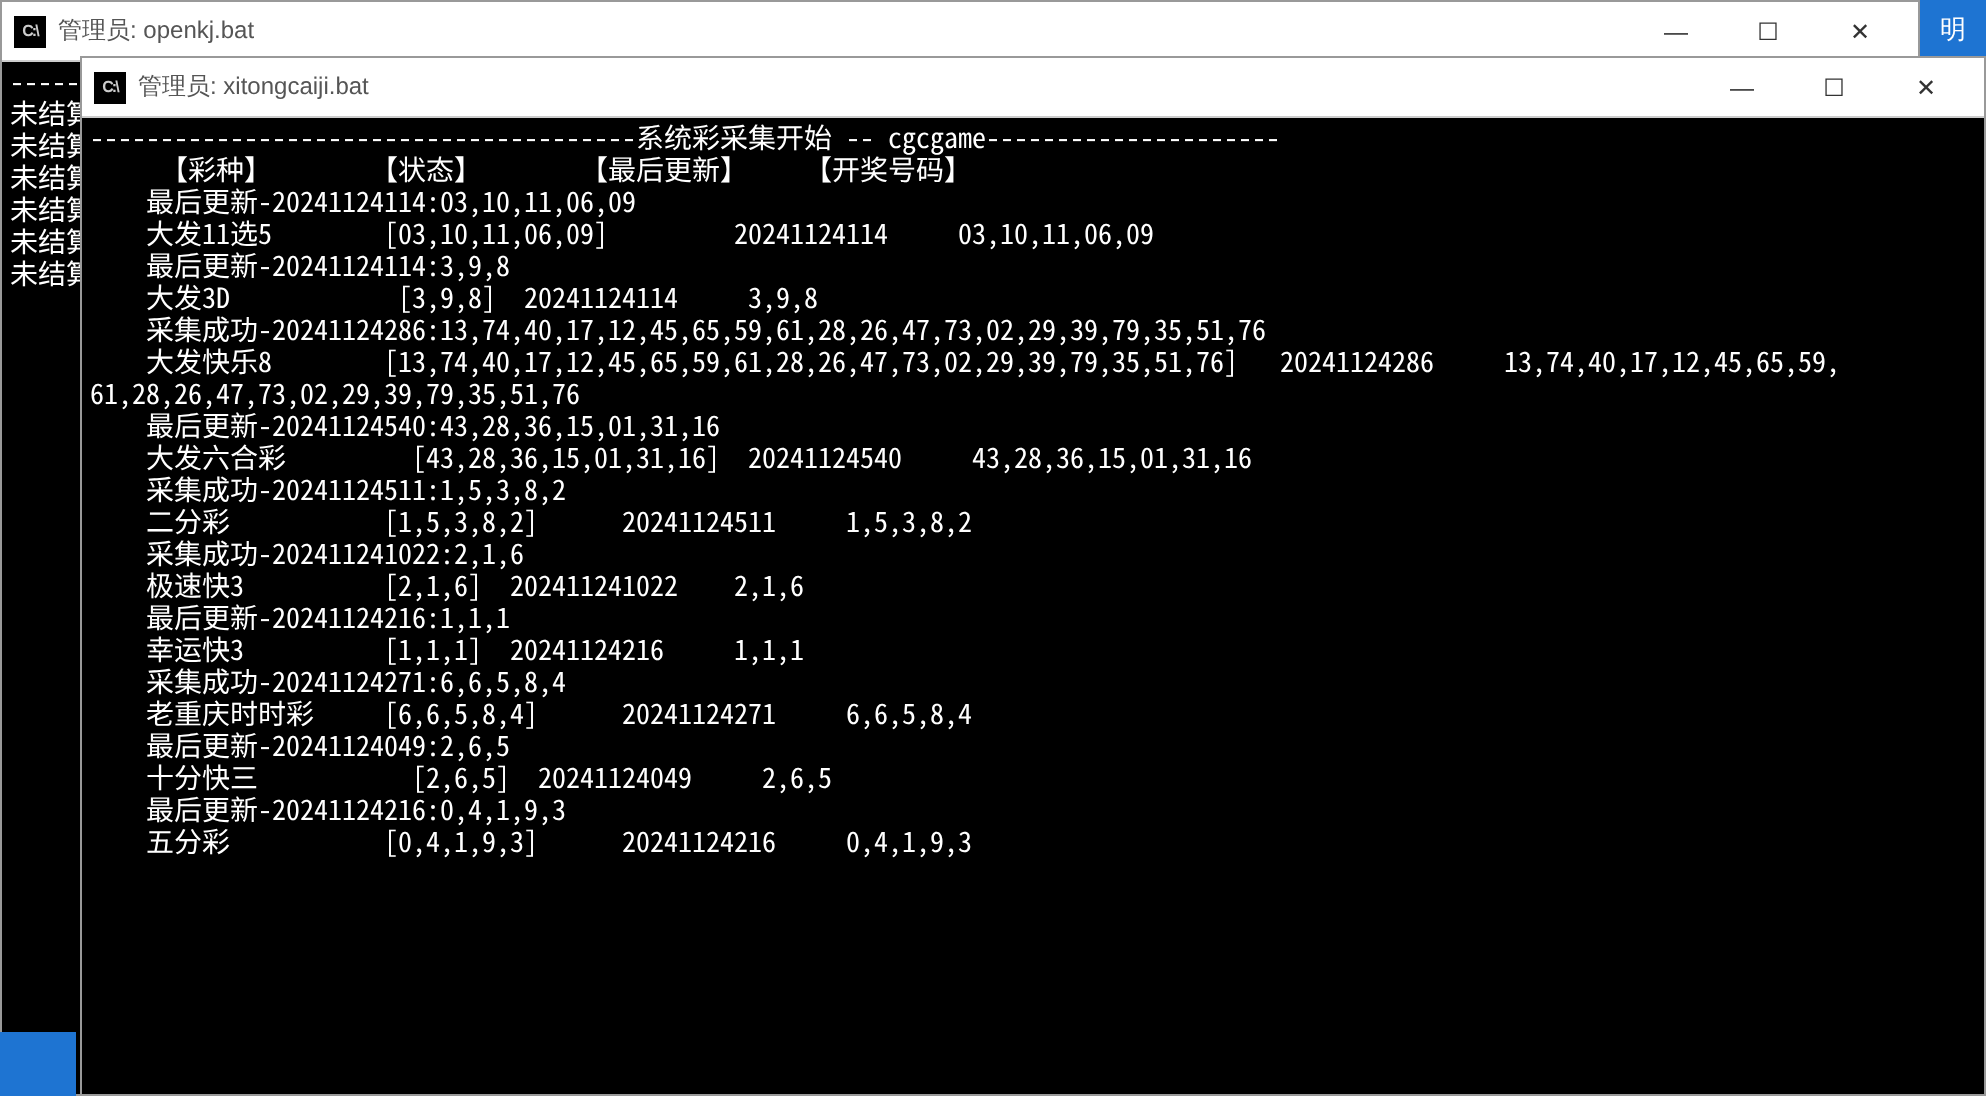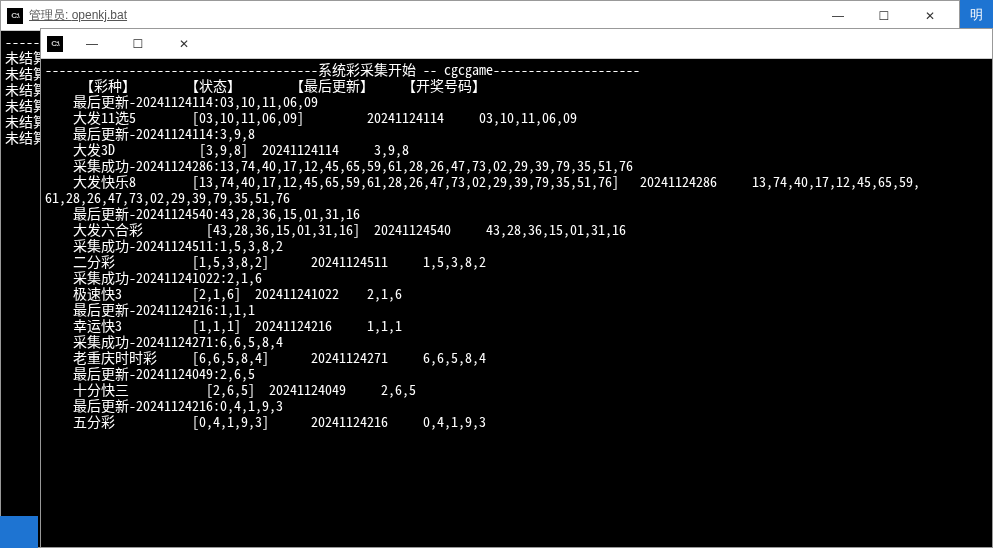--- a/index.html
+++ b/index.html
@@ -44,21 +44,21 @@
     background: #000;
     color: #ccc;
     font-size: 8px;
     display: inline-flex;
     align-items: center;
     justify-content: center;
     margin-right: 6px;
     font-weight: bold;
     letter-spacing: -1px;
   }
-  .titlebar .title { flex: 1; text-decoration: underline; }
+  .titlebar .title { flex: 1; }
   .win-controls { display: flex; align-items: center; gap: 0; }
   .win-btn {
     width: 46px; height: 30px;
     display: flex; align-items: center; justify-content: center;
     color: #333;
     font-size: 12px;
   }
   .side-tag {
     position: absolute;
     right: 0;
@@ -125,20 +125,23 @@
 未结算幸运赛车         [10,04,09,01,08,03,07,06,05,02] 20241124216     10,04,09,01,08,03,07,06,05,02
 未结算最后更新-202411241021:9,5,9,1,6
 未结算分分彩           [9,5,9,1,6]          202411241021    9,5,9,1,6
 未结算休眠3S
 未结算</div>
 </div>
 
 <div class="window front">
   <div class="titlebar">
     <span class="cmdicon">C:\</span>
+    <span class="title">
+      <span>管理员:  </span><span>xitongcaiji.bat</span>
+    </span>
     <div class="win-controls">
       <div class="win-btn">
           <span>—</span>
         </div>
       <div class="win-btn">
           <span>☐</span>
         </div>
       <div class="win-btn close">
           <span>✕</span>
         </div>

